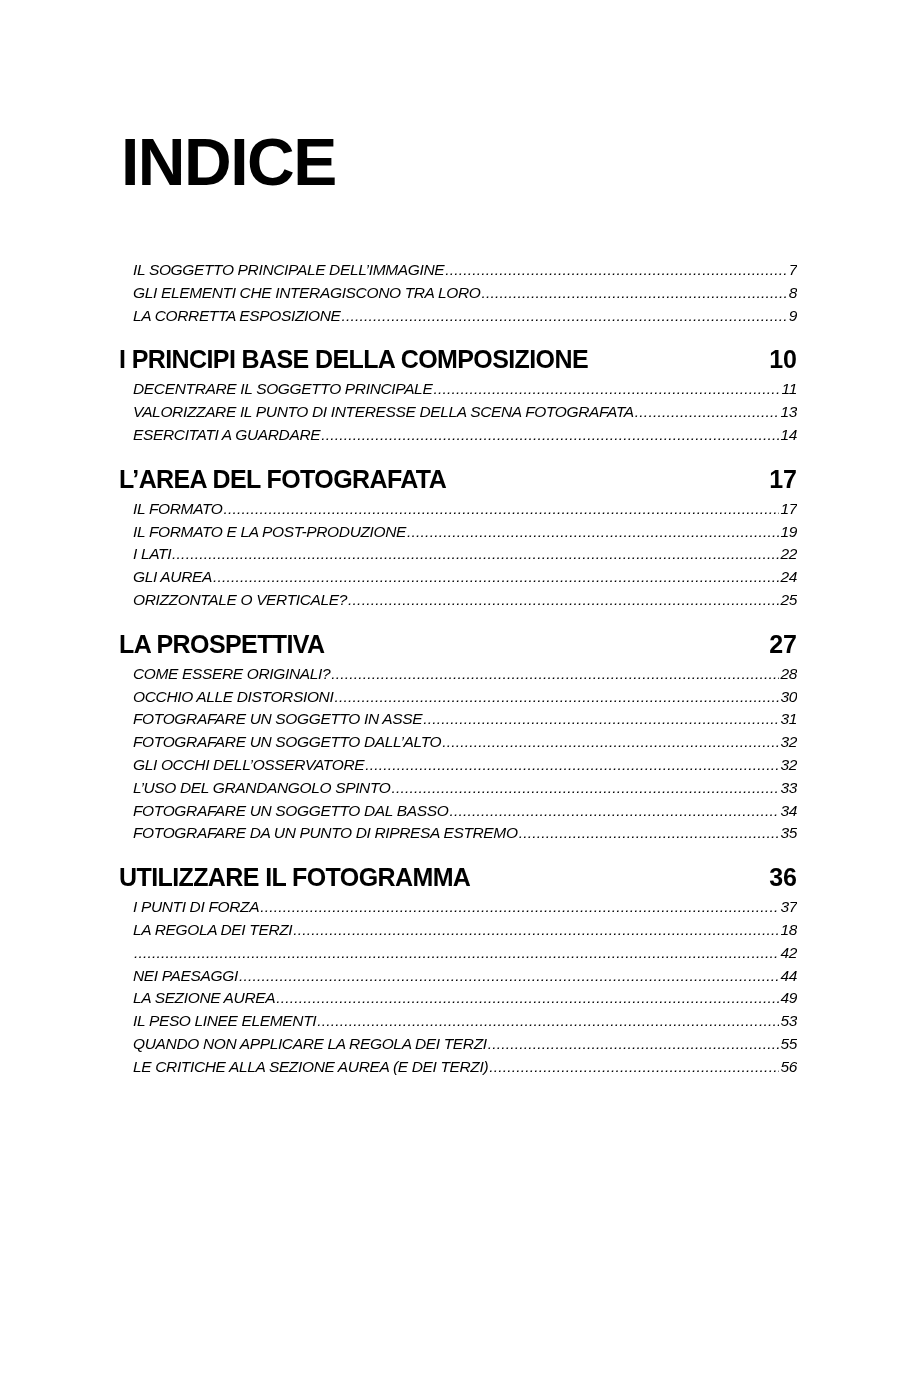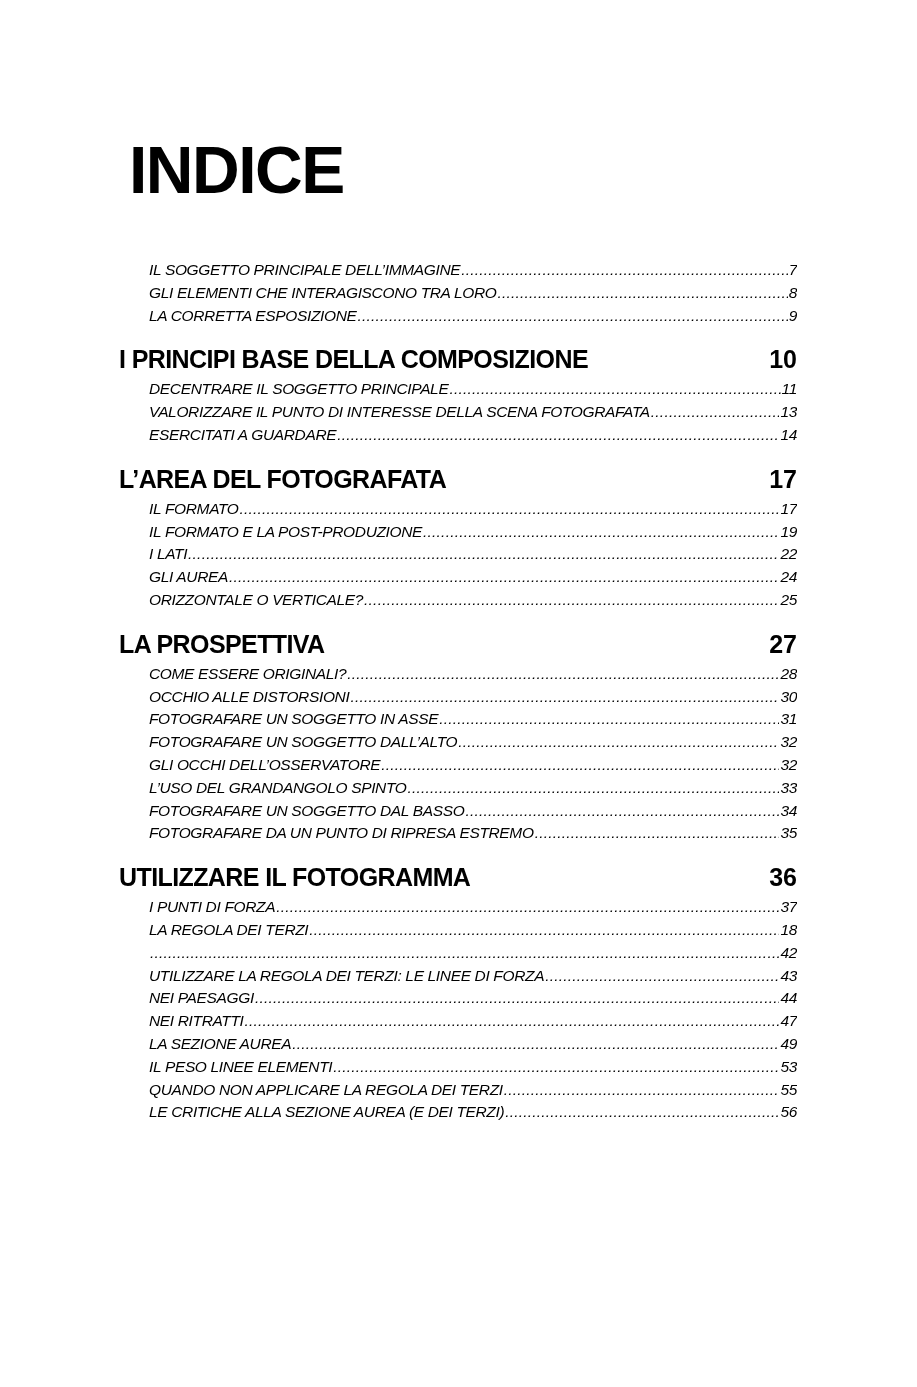--- a/index.html
+++ b/index.html
@@ -22,21 +22,21 @@
     width: 678px;
   }
   .title {
     position: absolute;
     top: 118px;
     left: -2px;
     font-size: 66px;
     font-weight: bold;
     letter-spacing: -1.5px;
     line-height: 80px;
-    margin: 12px;
+    margin: 4px;
   }
   .toc {
     position: absolute;
     top: 259px;
     left: 0;
     width: 678px;
   }
   .section {
     margin: 0 0 14px 0;
   }
@@ -50,21 +50,21 @@
     line-height: 36px;
     height: 36px;
     margin-bottom: 1px;
   }
   .section-head .num {
     letter-spacing: 0;
   }
   .entry {
     display: flex;
     align-items: baseline;
-    margin-left: 30px;
+    margin-left: 14px;
     font-style: italic;
     font-size: 15.5px;
     letter-spacing: -0.35px;
     line-height: 22.8px;
     height: 22.8px;
     white-space: nowrap;
     overflow: hidden;
   }
   .entry .label {
     flex: 0 0 auto;
@@ -226,33 +226,23 @@
           <div class="entry">
     <span class="label">LA REGOLA DEI TERZI</span>
     <span class="leader"></span>
     <span class="page-num">18</span>
   </div>
           <div class="entry">
     <span class="leader"></span>
     <span class="page-num">42</span>
   </div>
           <div class="entry">
-    <span class="label">UTILIZZARE LA REGOLA DEI TERZI: LE LINEE DI FORZA</span>
-    <span class="leader"></span>
-    <span class="page-num">43</span>
-  </div>
-          <div class="entry">
     <span class="label">NEI PAESAGGI</span>
     <span class="leader"></span>
     <span class="page-num">44</span>
-  </div>
-          <div class="entry">
-    <span class="label">NEI RITRATTI</span>
-    <span class="leader"></span>
-    <span class="page-num">47</span>
   </div>
           <div class="entry">
     <span class="label">LA SEZIONE AUREA</span>
     <span class="leader"></span>
     <span class="page-num">49</span>
   </div>
           <div class="entry">
     <span class="label">IL PESO LINEE ELEMENTI</span>
     <span class="leader"></span>
     <span class="page-num">53</span>

